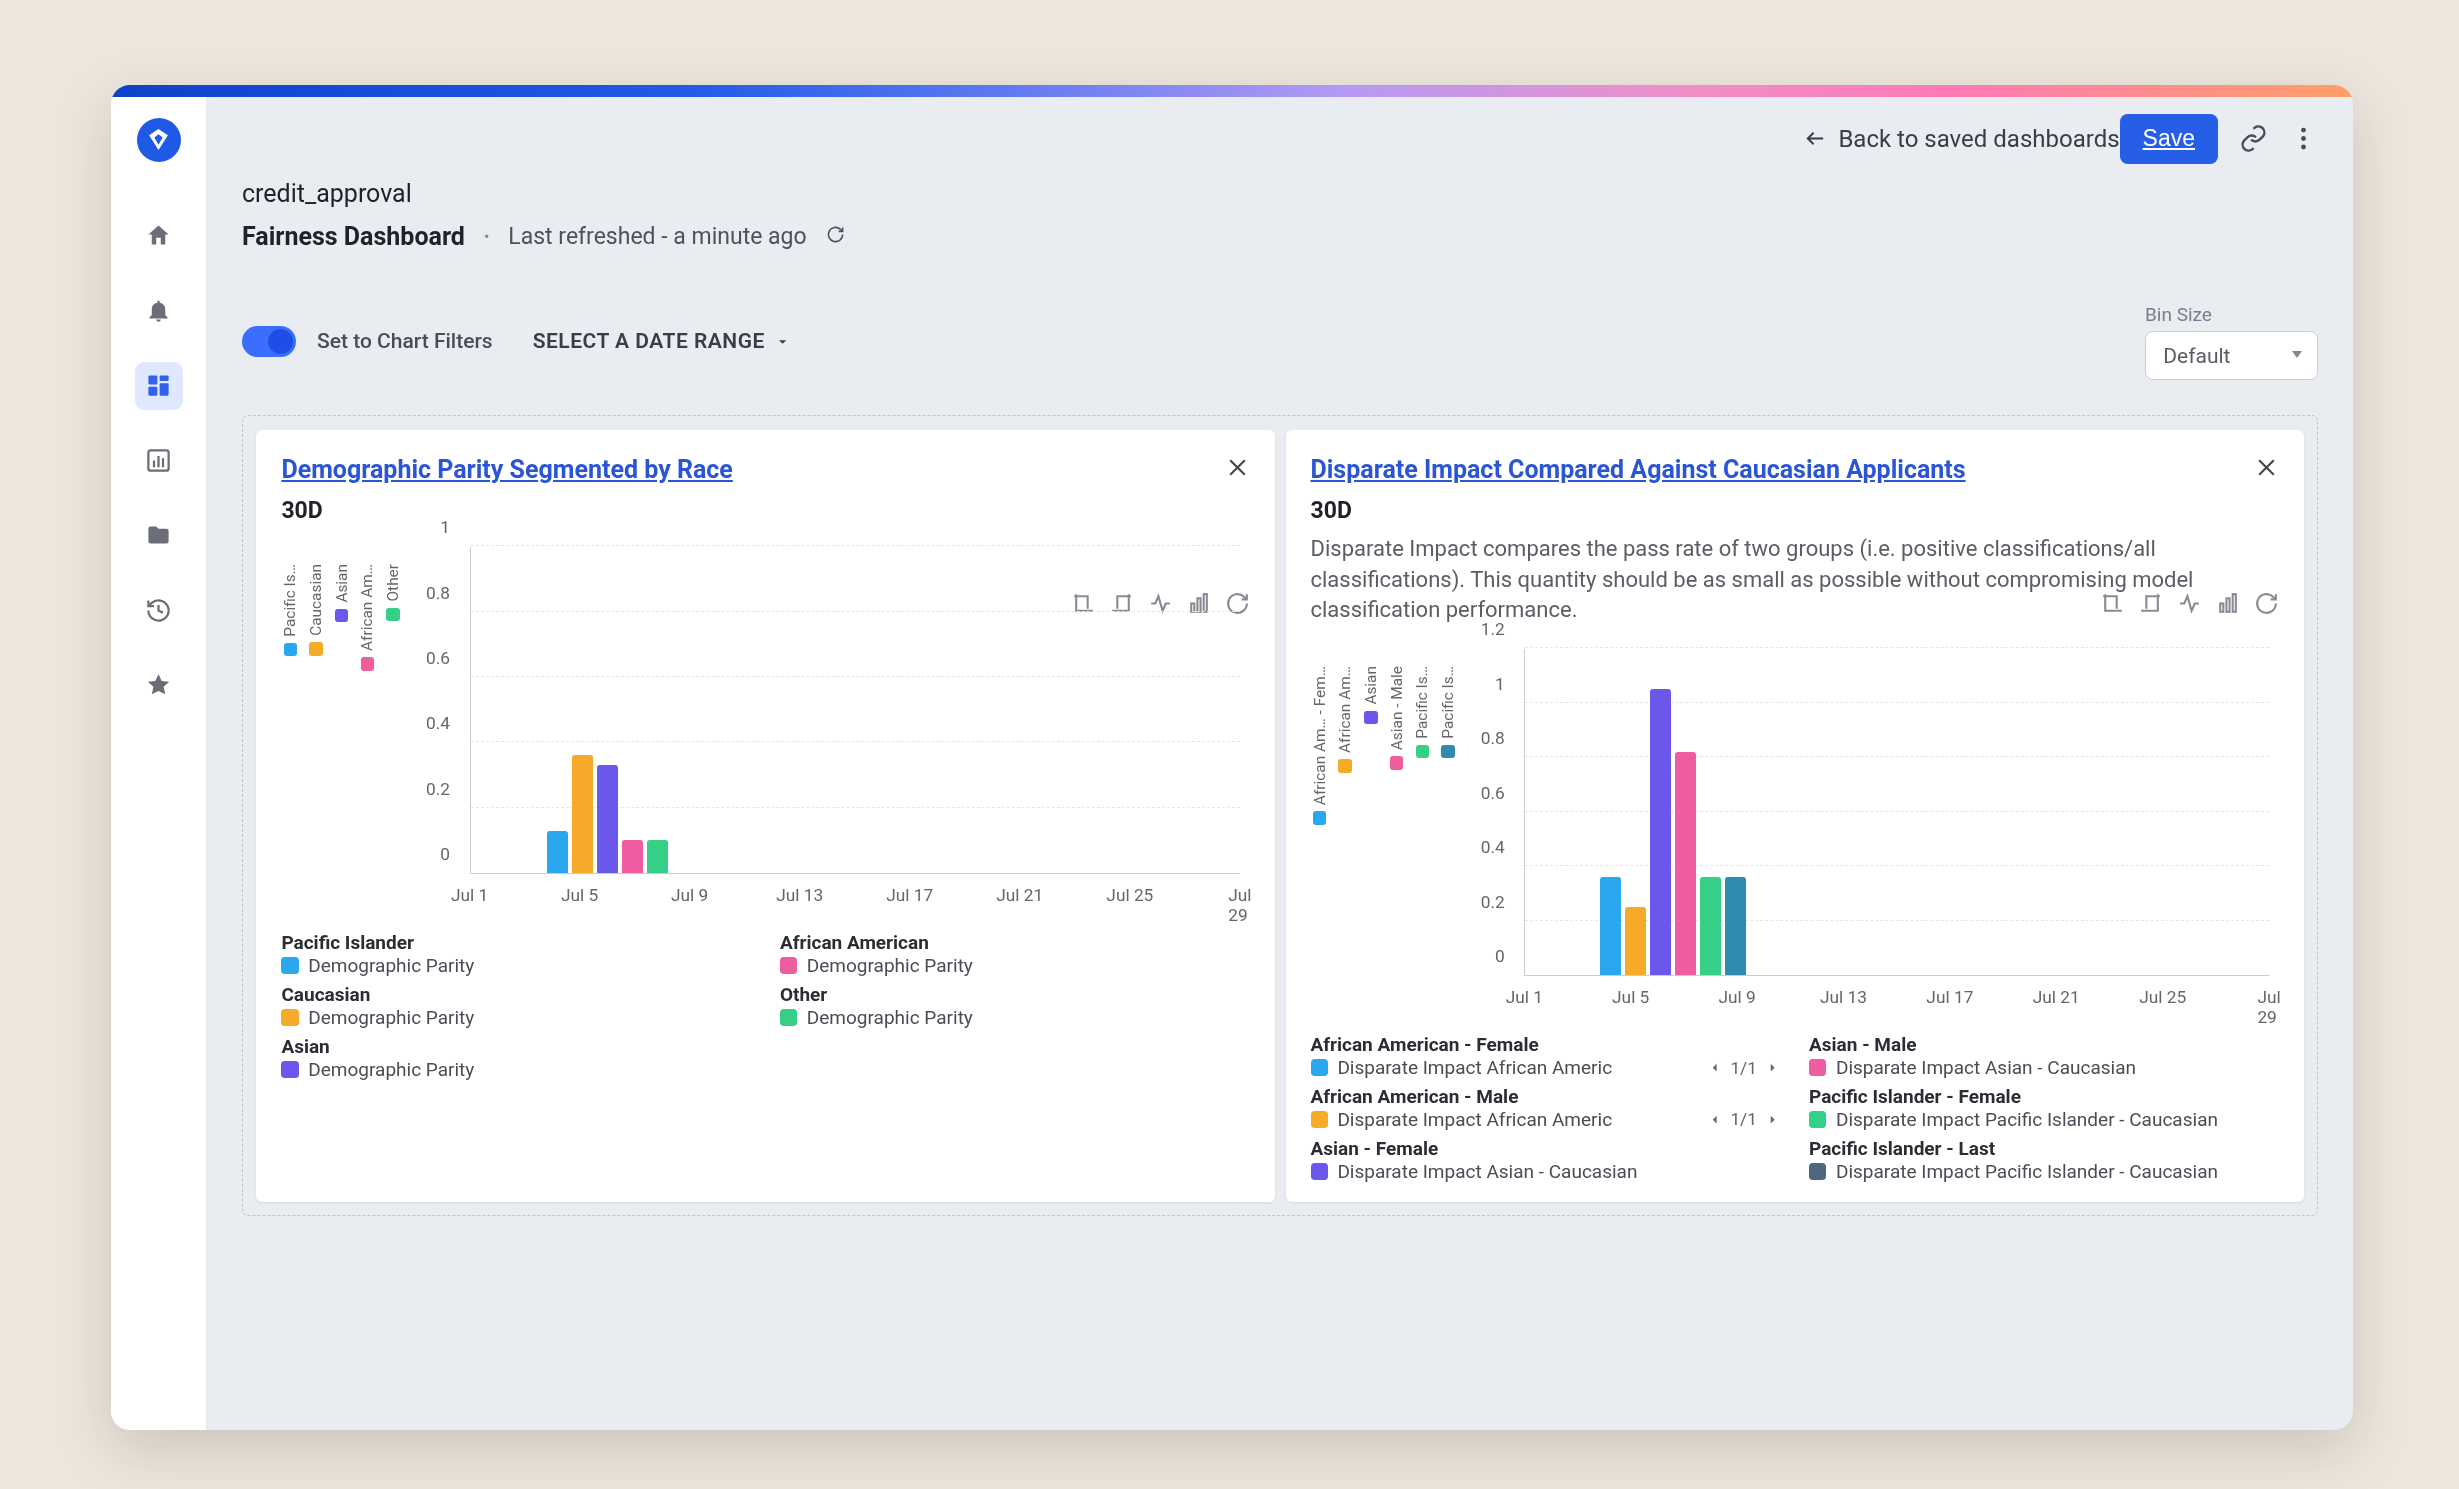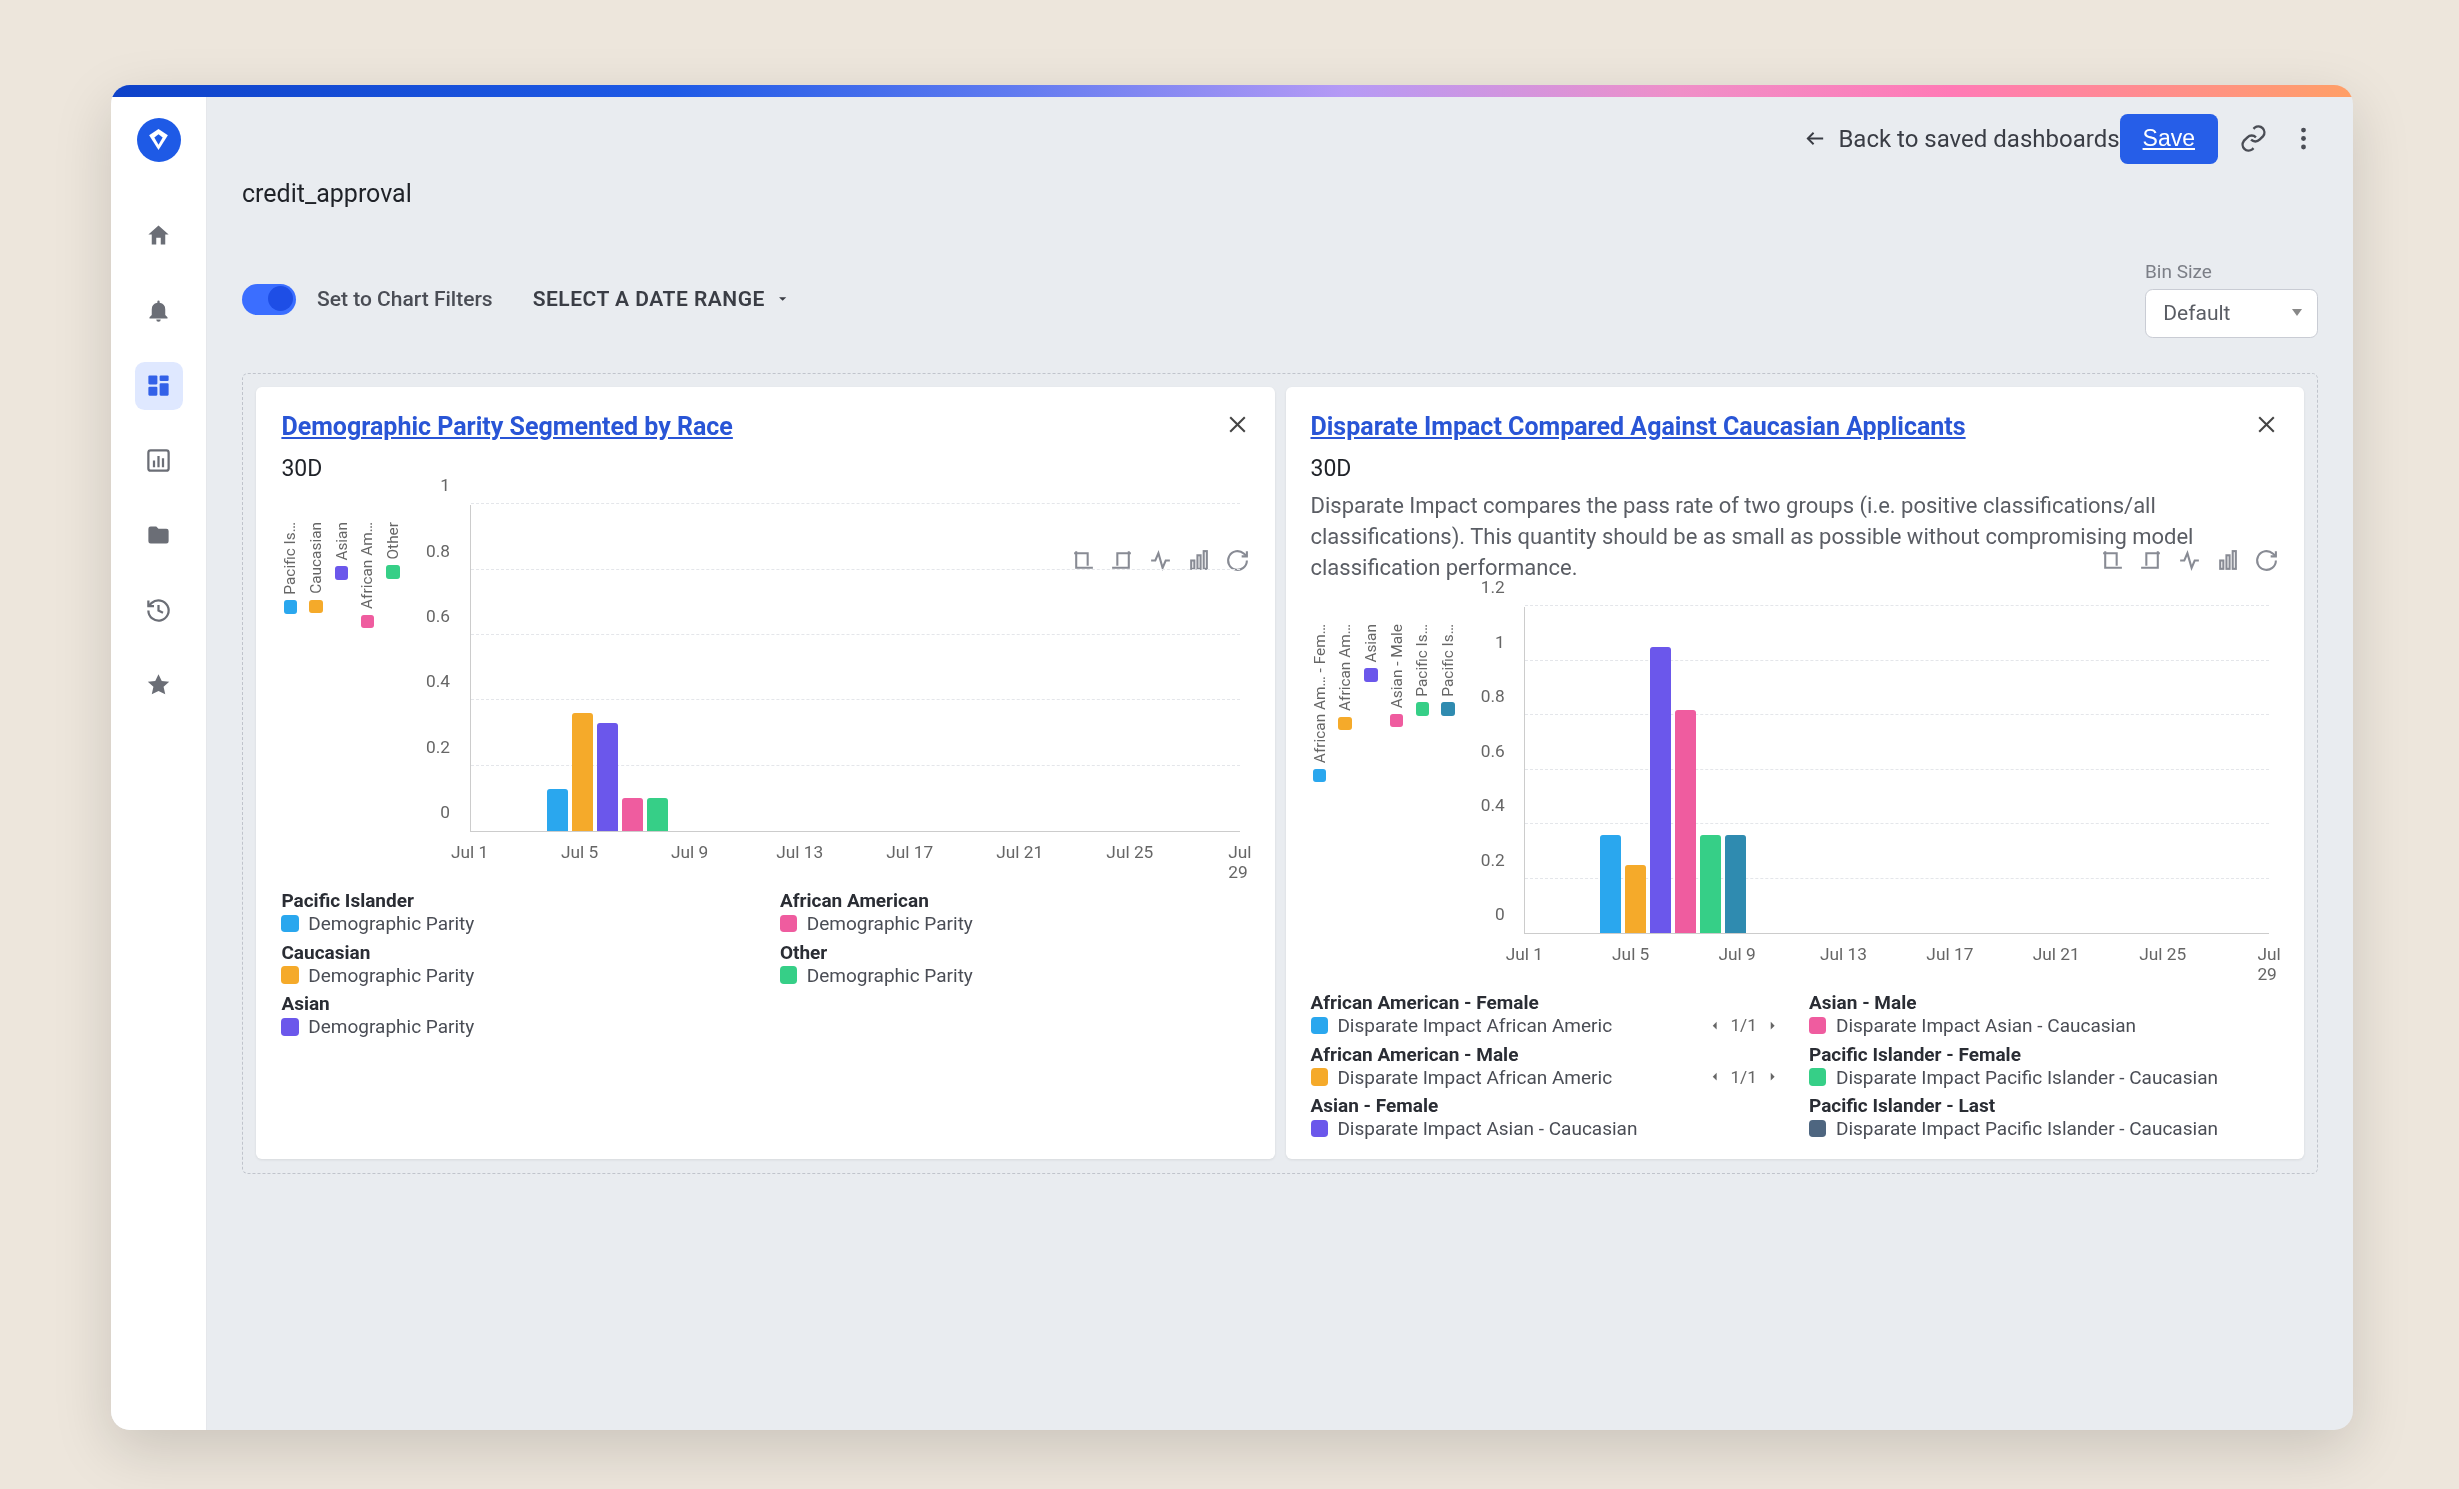--- a/index.html
+++ b/index.html
@@ -225,21 +225,21 @@
   position: absolute;
   top: 25px;
   right: 25px;
   cursor: pointer;
   color: #444;
 }
 .card-close svg { width: 25px; height: 25px; }
 .card-range {
   margin-top: 13.4px;
   font-size: 23px;
-  font-weight: 400;
+  font-weight: 700;
   color: #1f2228;
 }
 .card-desc {
   margin-top: 9.6px;
   font-size: 22px;
   color: #5a5d64;
   line-height: 1.4;
   max-width: 92%;
 }
 .chart-actions {
@@ -449,20 +449,31 @@
           <svg class="kebab-icon" viewBox="0 0 24 24" fill="currentColor">
               <circle cx="12" cy="5" r="2"></circle>
               <circle cx="12" cy="12" r="2"></circle>
               <circle cx="12" cy="19" r="2"></circle>
             </svg>
         </div>
       </div>
 
       <div class="breadcrumb">credit_approval</div>
 
+      <div class="title-row">
+        <span class="title">Fairness Dashboard</span>
+        <span class="sep">•</span>
+        <span class="refreshed">Last refreshed - a minute ago</span>
+        <span class="refresh-inline">
+          <svg viewBox="0 0 24 24" fill="none" stroke="currentColor" stroke-width="2">
+              <path d="M21 12a9 9 0 1 1-3-6.7L21 8"></path>
+              <polyline points="21 3 21 8 16 8"></polyline>
+            </svg>
+        </span>
+      </div>
 
       <div class="filter-row">
         <div class="filter-left">
           <div class="toggle"></div>
           <span class="toggle-label">Set to Chart Filters</span>
           <div class="date-range">
             <span>SELECT A DATE RANGE</span>
             <svg viewBox="0 0 24 24" fill="currentColor">
                 <path d="M7 10l5 5 5-5z"></path>
               </svg>

